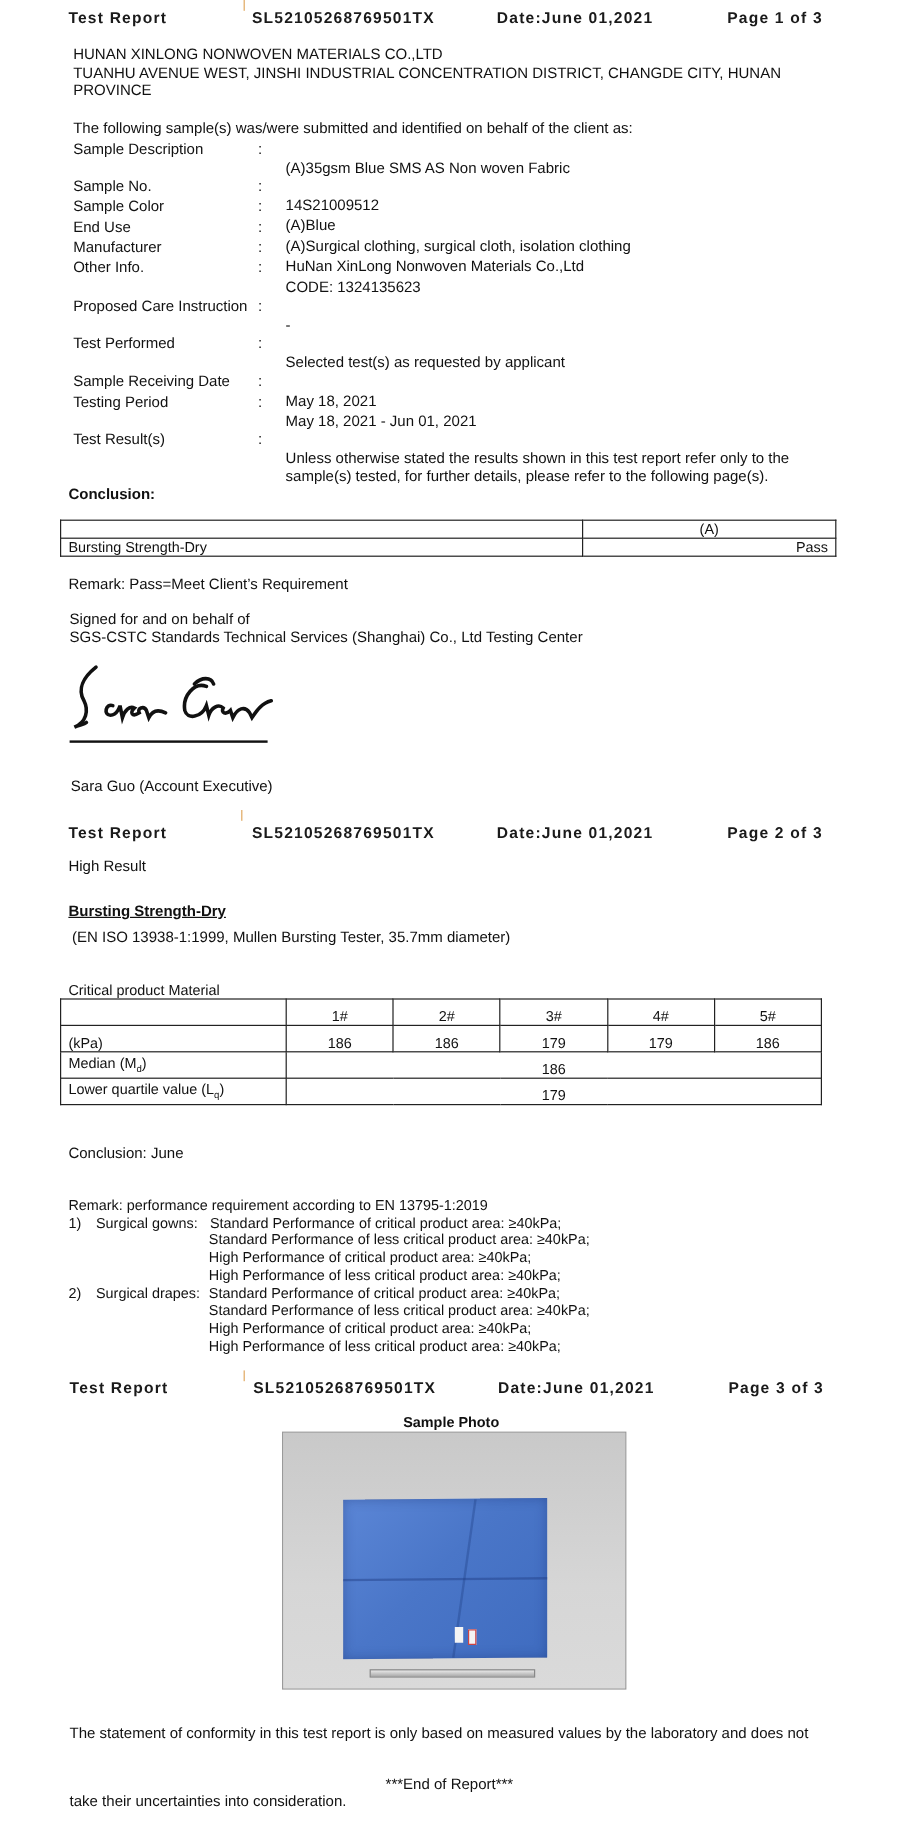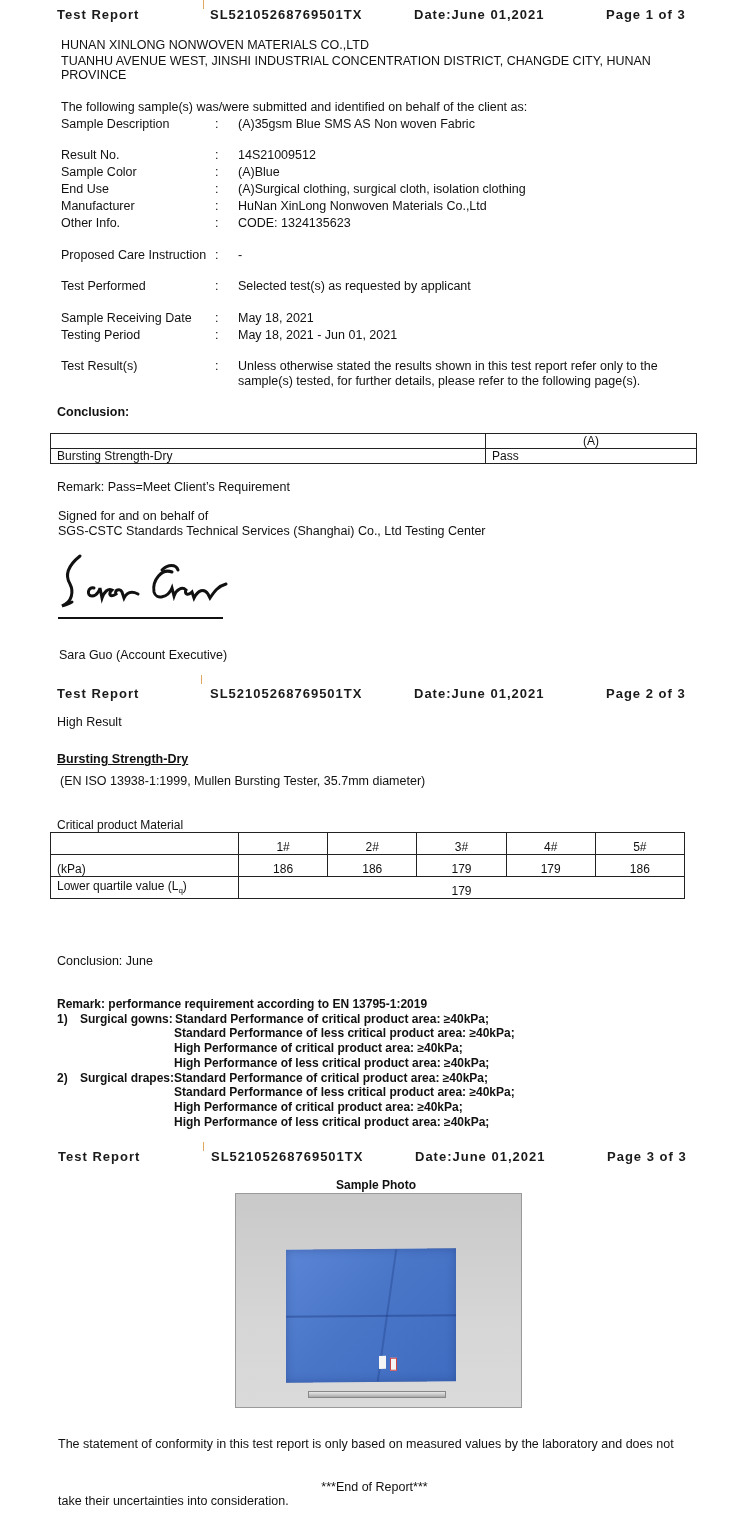--- a/index.html
+++ b/index.html
@@ -9,21 +9,21 @@
   .hdr span { position:absolute; top:0; white-space:nowrap; }
   .hdr .h-title { left:57px; }
   .hdr .h-id { left:210px; }
   .hdr .h-date { left:414px; }
   .hdr .h-page { left:606px; }
   .tick { position:absolute; width:1px; height:9px; background:#e0a860; }
   .t13 { font-size:12.5px; line-height:15px; white-space:nowrap; }
   .field-row { position:absolute; left:61px; font-size:12.5px; white-space:nowrap; }
   .field-row .lbl { position:absolute; left:0; }
   .field-row .colon { position:absolute; left:154px; }
-  .field-row .val { position:absolute; left:177px; }
+  .field-row .val { position:absolute; left:177px;margin-top:16px; }
   table.concl { position:absolute; left:50px; top:433px; width:647px; border-collapse:collapse; font-size:12px; }
   table.concl td { border:1.5px solid #222; padding:0 6px; height:14px; line-height:14px; }
   table.res { position:absolute; left:50px; top:832px; width:635px; border-collapse:collapse; font-size:12px; }
   table.res td { border:1.5px solid #222; padding:0 6px; height:21px; line-height:14px; vertical-align:bottom; }
   table.res td.c { text-align:center; }
   .sig-line { position:absolute; left:58px; top:617px; width:165px; height:2px; background:#111; }
   .photo { position:absolute; left:235px; top:1193px; width:285px; height:213px; background:linear-gradient(180deg,#c9c9c9 0%,#d6d6d6 60%,#dadada 100%); border:1px solid #9a9a9a; }
   .fabric { position:absolute; left:50px; top:55px; width:170px; height:133px; background:linear-gradient(135deg,#5b86d6 0%,#4a76c8 45%,#3f6cc0 100%); box-shadow:inset 0 0 10px rgba(20,40,100,0.35); transform:skewY(-0.5deg); }
   .fold1 { position:absolute; left:0; top:66px; width:170px; height:2px; background:rgba(30,60,130,0.45); }
   .fold2 { position:absolute; left:100px; top:0; width:2px; height:133px; background:rgba(30,60,130,0.35); transform:rotate(8deg); }
@@ -47,21 +47,21 @@
 <div class="abs t13" style="left:61px; top:68px;">PROVINCE</div>
 
 <div class="abs t13" style="left:61px; top:100px;">The following sample(s) was/were submitted and identified on behalf of the client as:</div>
 
 <div class="field-row" style="top:117px;">
   <span class="lbl">Sample Description</span>
   <span class="colon">:</span>
   <span class="val">(A)35gsm Blue SMS AS Non woven Fabric</span>
 </div>
 <div class="field-row" style="top:148px;">
-  <span class="lbl">Result No.</span>
+  <span class="lbl">Sample No.</span>
   <span class="colon">:</span>
   <span class="val">14S21009512</span>
 </div>
 <div class="field-row" style="top:165px;">
   <span class="lbl">Sample Color</span>
   <span class="colon">:</span>
   <span class="val">(A)Blue</span>
 </div>
 <div class="field-row" style="top:182px;">
   <span class="lbl">End Use</span>
@@ -108,21 +108,21 @@
 <div class="abs" style="left:57px; top:405px; font-size:12.5px; font-weight:bold;">Conclusion:</div>
 
 <table class="concl">
   <tbody>
       <tr>
     <td style="width:422px;"></td>
     <td style="text-align:center;">(A)</td>
   </tr>
   <tr>
     <td>Bursting Strength-Dry</td>
-    <td style="text-align:left;">Pass</td>
+    <td style="text-align:right;">Pass</td>
   </tr>
 </tbody>
   </table>
 
 <div class="abs t13" style="left:57px; top:480px;">Remark: Pass=Meet Client’s Requirement</div>
 <div class="abs t13" style="left:58px; top:509px;">Signed for and on behalf of</div>
 <div class="abs t13" style="left:58px; top:524px;">SGS-CSTC Standards Technical Services (Shanghai) Co., Ltd Testing Center</div>
 
 <svg class="abs" style="left:58px; top:550px;" width="190" height="64" viewBox="0 0 190 64">
   <path d="M22 6 C12 14, 6 24, 12 34 C16 42, 14 52, 4 56 C8 54, 12 54, 14 52" fill="none" stroke="#111" stroke-width="3" stroke-linecap="round"></path>
@@ -160,29 +160,33 @@
   </tr>
   <tr>
     <td>(kPa)</td>
     <td class="c">186</td>
     <td class="c">186</td>
     <td class="c">179</td>
     <td class="c">179</td>
     <td class="c">186</td>
   </tr>
   <tr>
+    <td><span>Median (M</span><sub style="font-size:8px;">d</sub><span>)</span></td>
+    <td class="c" colspan="5">186</td>
+  </tr>
+  <tr>
     <td><span>Lower quartile value (L</span><sub style="font-size:8px;">q</sub><span>)</span></td>
     <td class="c" colspan="5">179</td>
   </tr>
 </tbody>
   </table>
 
 <div class="abs t13" style="left:57px; top:954px;">Conclusion: June</div>
 
-<div class="abs" style="left:57px; top:997px; font-size:12px; line-height:14.7px; white-space:nowrap;font-weight:bold;">
+<div class="abs" style="left:57px; top:997px; font-size:12px; line-height:14.7px; white-space:nowrap;">
   <div>Remark: performance requirement according to EN 13795-1:2019</div>
   <div style="position:relative; height:59px;">
     <span style="position:absolute; left:0;">1)</span>
     <span style="position:absolute; left:23px;">Surgical gowns:</span>
     <span style="position:absolute; left:118px; top:0;">Standard Performance of critical product area: ≥40kPa;</span>
     <span style="position:absolute; left:117px; top:14.7px;">Standard Performance of less critical product area: ≥40kPa;</span>
     <span style="position:absolute; left:117px; top:29.4px;">High Performance of critical product area: ≥40kPa;</span>
     <span style="position:absolute; left:117px; top:44.1px;">High Performance of less critical product area: ≥40kPa;</span>
   </div>
   <div style="position:relative; height:59px;">

